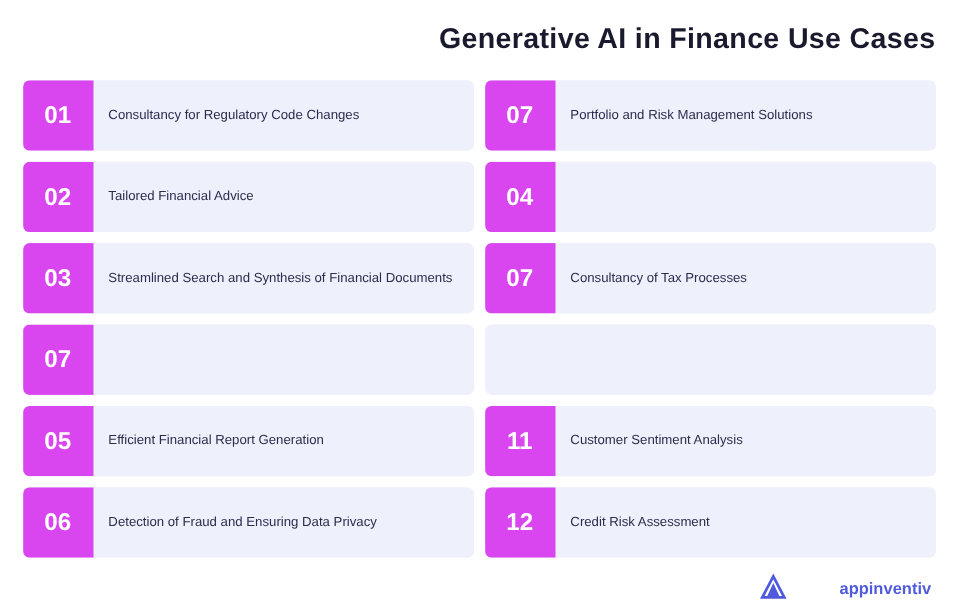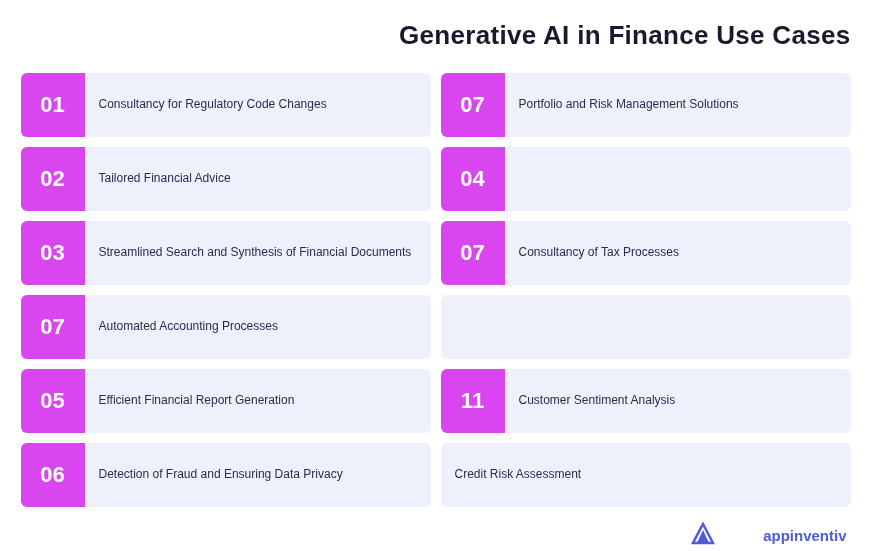--- a/index.html
+++ b/index.html
@@ -101,37 +101,37 @@
       <div class="item">
         <div class="item-number">03</div>
         <div class="item-text">Streamlined Search and Synthesis of Financial Documents</div>
       </div>
       <div class="item">
         <div class="item-number">07</div>
         <div class="item-text">Consultancy of Tax Processes</div>
       </div>
       <div class="item">
         <div class="item-number">07</div>
-        <div class="item-text">Automated Accounting Processes</div>
       </div>
       <div class="item">
       </div>
       <div class="item">
         <div class="item-number">05</div>
         <div class="item-text">Efficient Financial Report Generation</div>
       </div>
       <div class="item">
         <div class="item-number">11</div>
         <div class="item-text">Customer Sentiment Analysis</div>
       </div>
       <div class="item">
         <div class="item-number">06</div>
         <div class="item-text">Detection of Fraud and Ensuring Data Privacy</div>
       </div>
       <div class="item">
+        <div class="item-number">12</div>
         <div class="item-text">Credit Risk Assessment</div>
       </div>
     </div>
   <div class="logo-area">
     <svg class="logo-icon" viewBox="0 0 28 28" fill="none" xmlns="http://www.w3.org/2000/svg">
       <polygon points="14,3 24,22 4,22" fill="none" stroke="#4f5bdb" stroke-width="2.5"></polygon>
       <polygon points="14,9 20,22 8,22" fill="#4f5bdb"></polygon>
     </svg>
     <span class="logo-text">appinventiv</span>
   </div>

